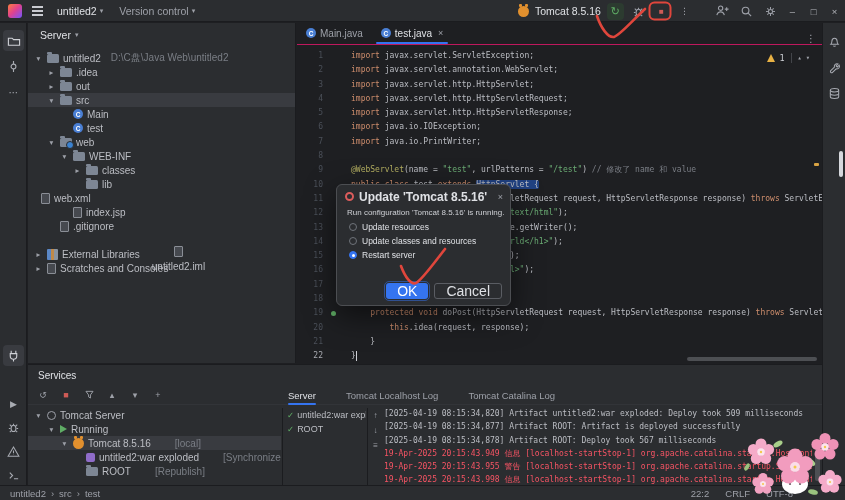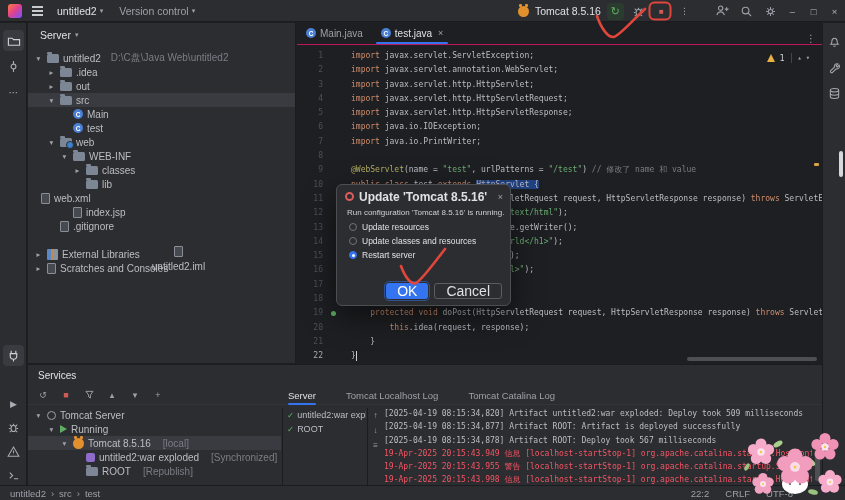--- a/index.html
+++ b/index.html
@@ -35,21 +35,21 @@
 .stripe-handle{position:absolute;right:2px;top:128px;width:4px;height:26px;background:#d6d8dd;border-radius:2px}
 
 
 .project-panel{position:absolute;top:23px;left:28px;width:268px;height:340px;background:#2b2d30;border-right:1px solid #1b1c1f;overflow:hidden;z-index:2}
 .panel-header{height:24px;display:flex;align-items:center;gap:4px;padding-left:12px;font-size:10.5px;color:#dfe1e5}
 .tree{font-size:10px;color:#bcbec4;padding-top:4px}
 .tree-row{height:14px;display:flex;align-items:center;gap:4px;white-space:nowrap}
 .tree-row.sel{background:#393b40}
 .chev{flex:0 0 9px;width:9px;font-size:7.5px;color:#9da0a8;text-align:center}
 .hint{color:#7a7e85;margin-left:6px}
-.sfx{color:#7a7e85;margin-left:8px}
+.sfx{color:#7a7e85;margin-left:20px}
 .ic{display:inline-block;flex:0 0 auto}
 .ic-folder{width:12px;height:9px;background:#7d8694;border-radius:1.5px;position:relative;margin-top:1px}
 .ic-folder::before{content:"";position:absolute;top:-2px;left:0;width:5px;height:2px;background:#7d8694;border-radius:1px 1px 0 0}
 .ic-folder.web::after{content:"";position:absolute;right:-2px;bottom:-2px;width:6px;height:6px;border-radius:50%;background:#3b82d0;border:1px solid #2b2d30}
 .ic-class{width:10px;height:10px;border-radius:50%;background:#4a7fd4;color:#fff;font-size:6.5px;font-weight:bold;display:inline-flex;align-items:center;justify-content:center;flex:0 0 auto}
 .ic-file{width:9px;height:11px;background:#46494f;border:1px solid #8a8e96;border-radius:1px}
 .ic-lib{width:11px;height:11px;border-radius:1px;background:linear-gradient(90deg,#5a87c6 0 33%,#c08a4a 33% 66%,#8a94a1 66% 100%)}
 .ic-srv{width:9px;height:9px;border:1.3px solid #9da0a8;border-radius:50%}
 .ic-runtri{width:0;height:0;border-left:7px solid #5fad65;border-top:4.5px solid transparent;border-bottom:4.5px solid transparent}
 .ic-art{width:9px;height:9px;background:#8f6cc9;border-radius:2px}

